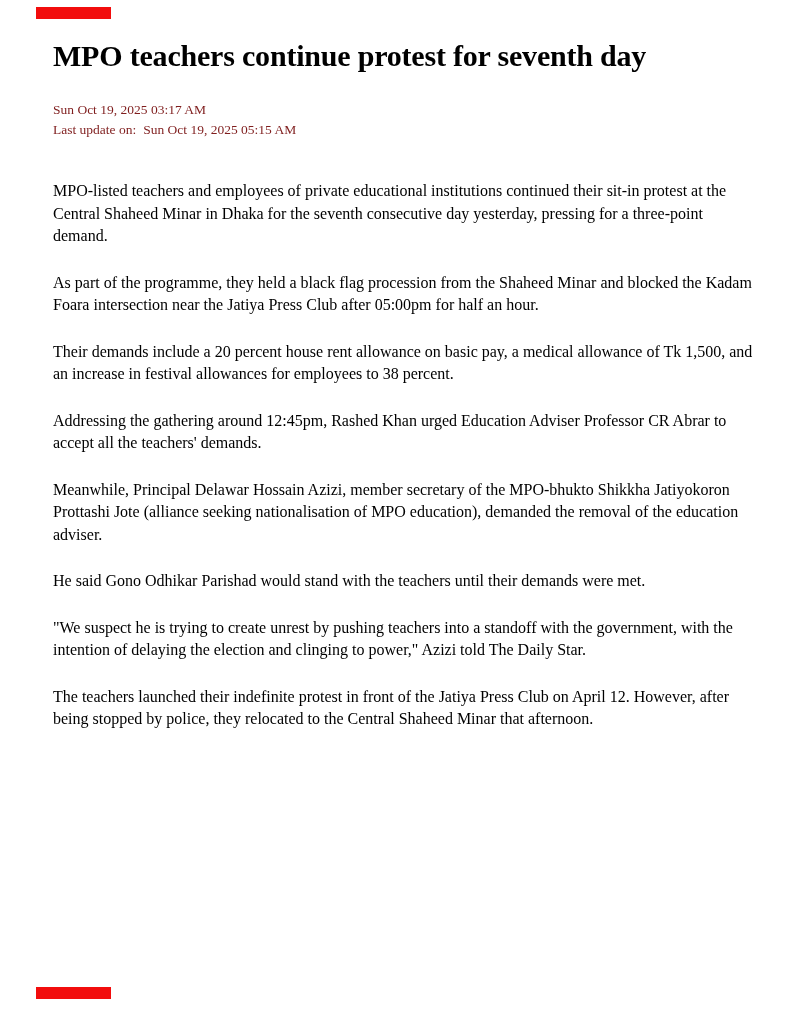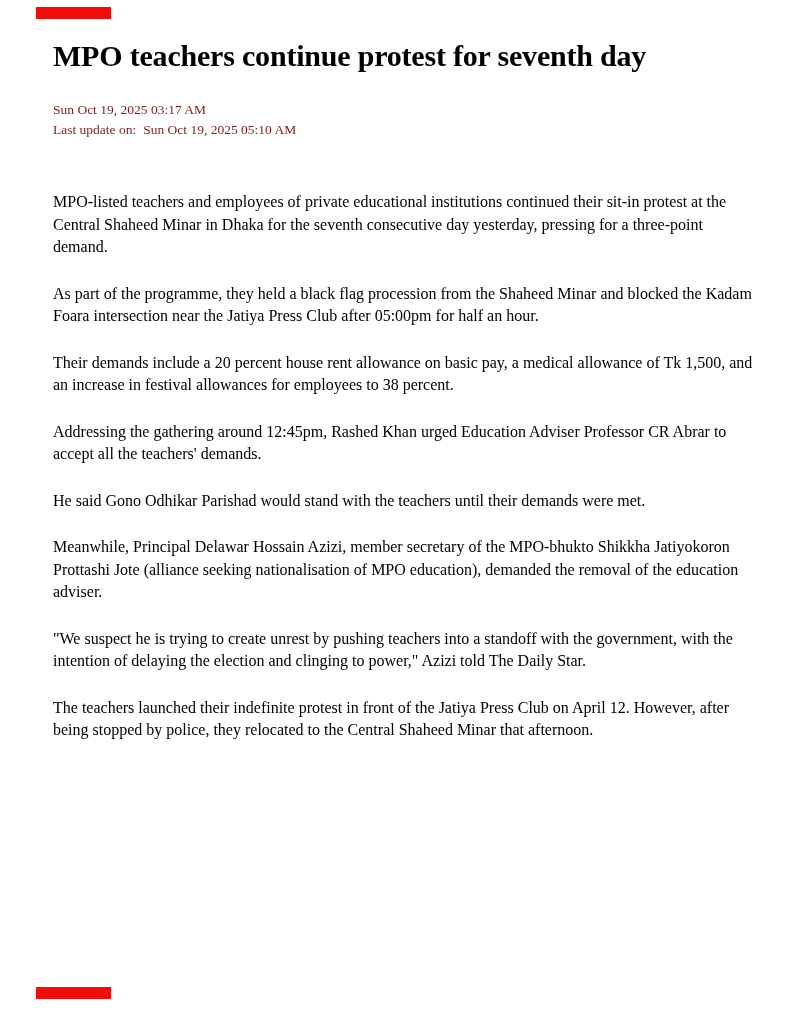--- a/index.html
+++ b/index.html
@@ -28,21 +28,21 @@
     color: #000000;
   }
   .meta {
     margin-top: 26px;
     font-size: 13.5px;
     line-height: 20px;
     color: #7f1d1d;
   }
   .meta .row { white-space: nowrap; }
   .meta .update-value { padding-left: 7px; }
-  .article-body { margin-top: 51px; }
+  .article-body { margin-top: 40px; }
   .article-body p {
     margin: 0 0 24px 0;
     font-size: 16px;
     line-height: 22.5px;
     color: #000000;
   }
   .redaction {
     position: absolute;
     left: 36px;
     width: 75px;
@@ -56,29 +56,29 @@
 <body style="background: rgb(255, 255, 255);">
 
 <div class="redaction top" style="background: rgb(242, 13, 13);"></div>
 
 <div class="page">
   <h1 class="headline">MPO teachers continue protest for seventh day</h1>
 
   <div class="meta">
     <div class="row">Sun Oct 19, 2025 03:17 AM</div>
     <div class="row">
-      <span>Last update on:</span><span class="update-value">Sun Oct 19, 2025 05:10 AM</span>
+      <span>Last update on:</span><span class="update-value">Sun Oct 19, 2025 05:15 AM</span>
     </div>
   </div>
 
   <div class="article-body" id="article-body">
       <p>MPO-listed teachers and employees of private educational institutions continued their sit-in protest at the Central Shaheed Minar in Dhaka for the seventh consecutive day yesterday, pressing for a three-point demand.</p>
       <p>As part of the programme, they held a black flag procession from the Shaheed Minar and blocked the Kadam Foara intersection near the Jatiya Press Club after 05:00pm for half an hour.</p>
       <p>Their demands include a 20 percent house rent allowance on basic pay, a medical allowance of Tk 1,500, and an increase in festival allowances for employees to 38 percent.</p>
       <p>Addressing the gathering around 12:45pm, Rashed Khan urged Education Adviser Professor CR Abrar to accept all the teachers' demands.</p>
+      <p>Meanwhile, Principal Delawar Hossain Azizi, member secretary of the MPO-bhukto Shikkha Jatiyokoron Prottashi Jote (alliance seeking nationalisation of MPO education), demanded the removal of the education adviser.</p>
       <p>He said Gono Odhikar Parishad would stand with the teachers until their demands were met.</p>
-      <p>Meanwhile, Principal Delawar Hossain Azizi, member secretary of the MPO-bhukto Shikkha Jatiyokoron Prottashi Jote (alliance seeking nationalisation of MPO education), demanded the removal of the education adviser.</p>
       <p>"We suspect he is trying to create unrest by pushing teachers into a standoff with the government, with the intention of delaying the election and clinging to power," Azizi told The Daily Star.</p>
       <p>The teachers launched their indefinite protest in front of the Jatiya Press Club on April 12. However, after being stopped by police, they relocated to the Central Shaheed Minar that afternoon.</p>
     </div>
 </div>
 
 <div class="redaction bottom" style="background: rgb(242, 13, 13);"></div>
 
 </body></html>

